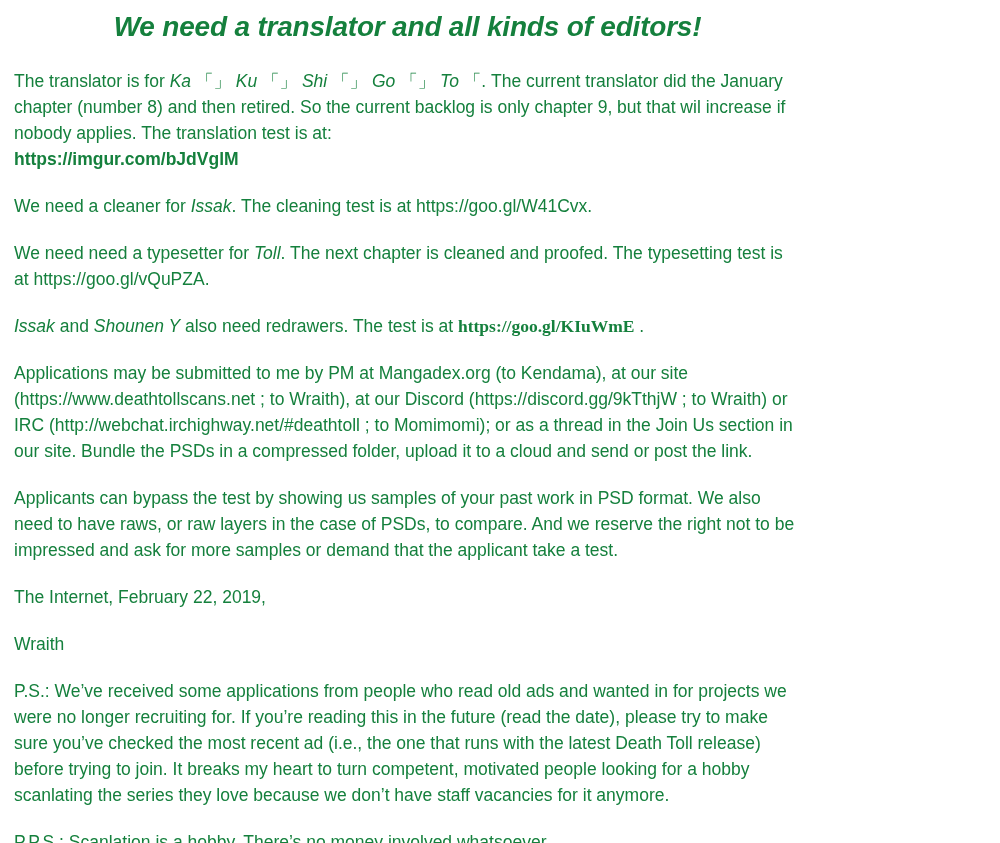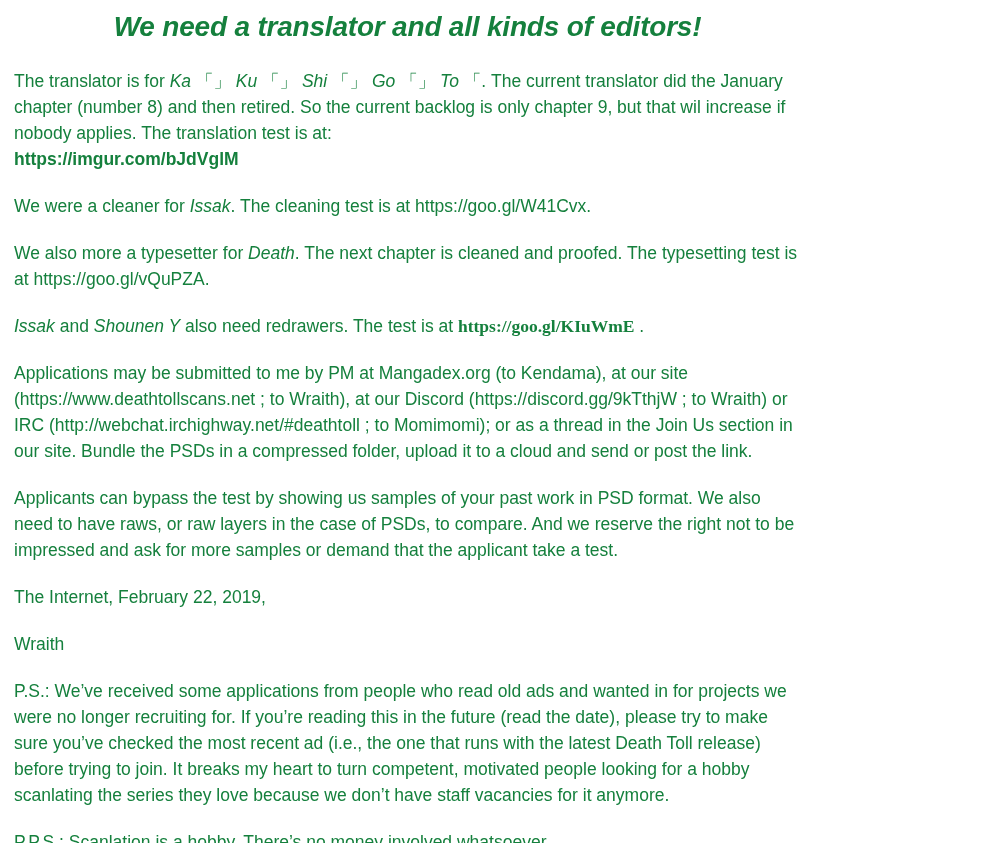--- a/index.html
+++ b/index.html
@@ -31,22 +31,22 @@
   .bi { font-weight: 400; font-style: italic; }
   .serif { font-family: "Liberation Serif", serif; font-weight: 700; }
 </style>
 </head>
 <body>
 
 <div class="page">
   <h1 class="title">We need a translator and all kinds of editors!</h1>
 
   <p class="para"><span class="seg">The translator is for </span><span class="seg bi">Ka </span><span class="seg">「」 </span><span class="seg bi">Ku </span><span class="seg">「」 </span><span class="seg bi">Shi </span><span class="seg">「」 </span><span class="seg bi">Go </span><span class="seg">「」 </span><span class="seg bi">To </span><span class="seg">「</span><span class="seg">. The current translator did the January chapter (number 8) and then retired. So the current backlog is only chapter 9, but that wil increase if nobody applies. The translation test is at:</span><br><span class="seg b">https://imgur.com/bJdVglM</span></p>
-  <p class="para"><span class="seg">We were a cleaner for </span><span class="seg bi">Issak</span><span class="seg">. The cleaning test is at https://goo.gl/W41Cvx.</span></p>
-  <p class="para"><span class="seg">We also more a typesetter for </span><span class="seg bi">Death</span><span class="seg">. The next chapter is cleaned and proofed. The typesetting test is at https://goo.gl/vQuPZA.</span></p>
+  <p class="para"><span class="seg">We need a cleaner for </span><span class="seg bi">Issak</span><span class="seg">. The cleaning test is at https://goo.gl/W41Cvx.</span></p>
+  <p class="para"><span class="seg">We need need a typesetter for </span><span class="seg bi">Toll</span><span class="seg">. The next chapter is cleaned and proofed. The typesetting test is at https://goo.gl/vQuPZA.</span></p>
   <p class="para"><span class="seg bi">Issak</span><span class="seg"> and </span><span class="seg bi">Shounen Y</span><span class="seg"> also need redrawers. The test is at </span><span class="seg serif">https://goo.gl/KIuWmE</span><span class="seg"> .</span></p>
   <p class="para"><span class="seg">Applications may be submitted to me by PM at Mangadex.org (to Kendama), at our site (https://www.deathtollscans.net ; to Wraith), at our Discord (https://discord.gg/9kTthjW ; to Wraith) or IRC (http://webchat.irchighway.net/#deathtoll ; to Momimomi); or as a thread in the Join Us section in our site. Bundle the PSDs in a compressed folder, upload it to a cloud and send or post the link.</span></p>
   <p class="para"><span class="seg">Applicants can bypass the test by showing us samples of your past work in PSD format. We also need to have raws, or raw layers in the case of PSDs, to compare. And we reserve the right not to be impressed and ask for more samples or demand that the applicant take a test.</span></p>
   <p class="para right"><span class="seg">The Internet, February 22, 2019,</span></p>
   <p class="para right"><span class="seg">Wraith</span><br></p>
   <p class="para"><span class="seg">P.S.: We’ve received some applications from people who read old ads and wanted in for projects we were no longer recruiting for. If you’re reading this in the future (read the date), please try to make sure you’ve checked the most recent ad (i.e., the one that runs with the latest Death Toll release) before trying to join. It breaks my heart to turn competent, motivated people looking for a hobby scanlating the series they love because we don’t have staff vacancies for it anymore.</span></p>
   <p class="para"><span class="seg">P.P.S.: Scanlation is a hobby. There’s no money involved whatsoever.</span></p>
 </div>
 
 </body></html>

